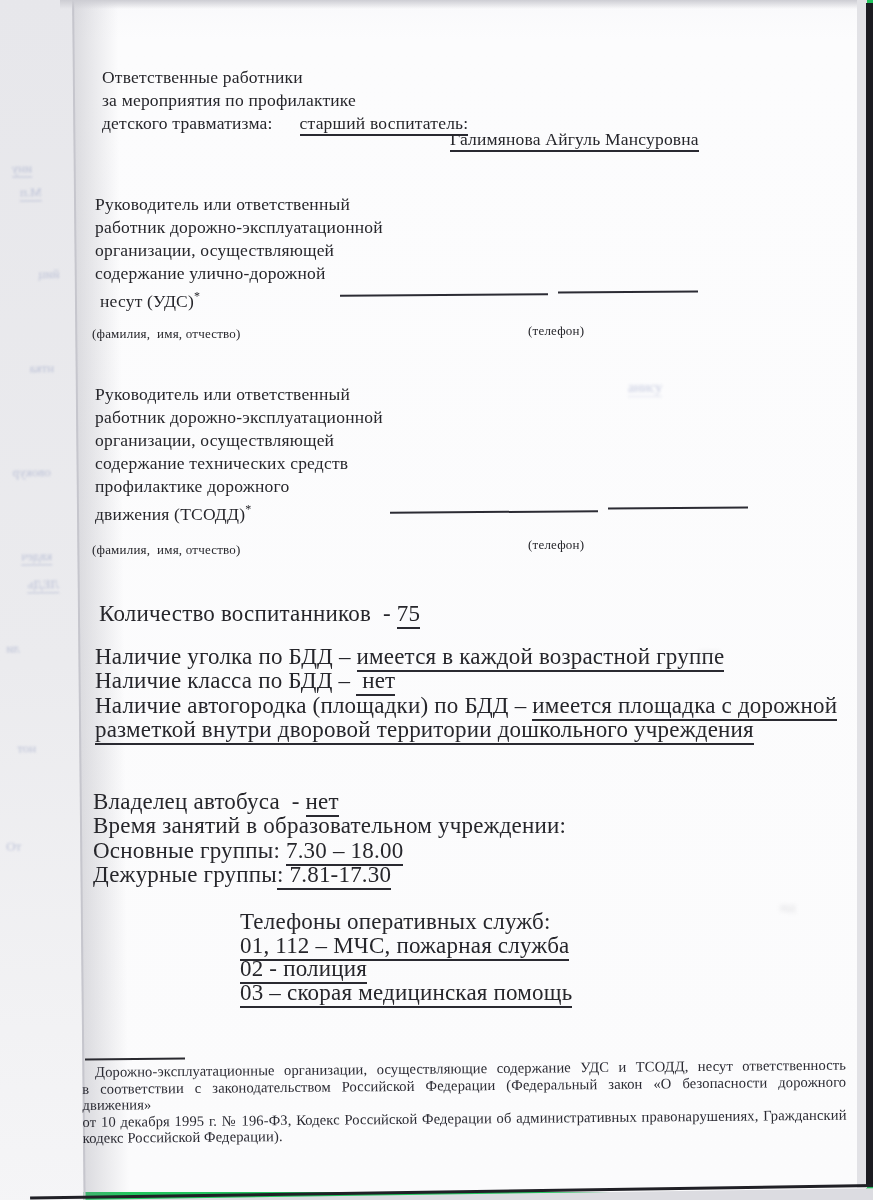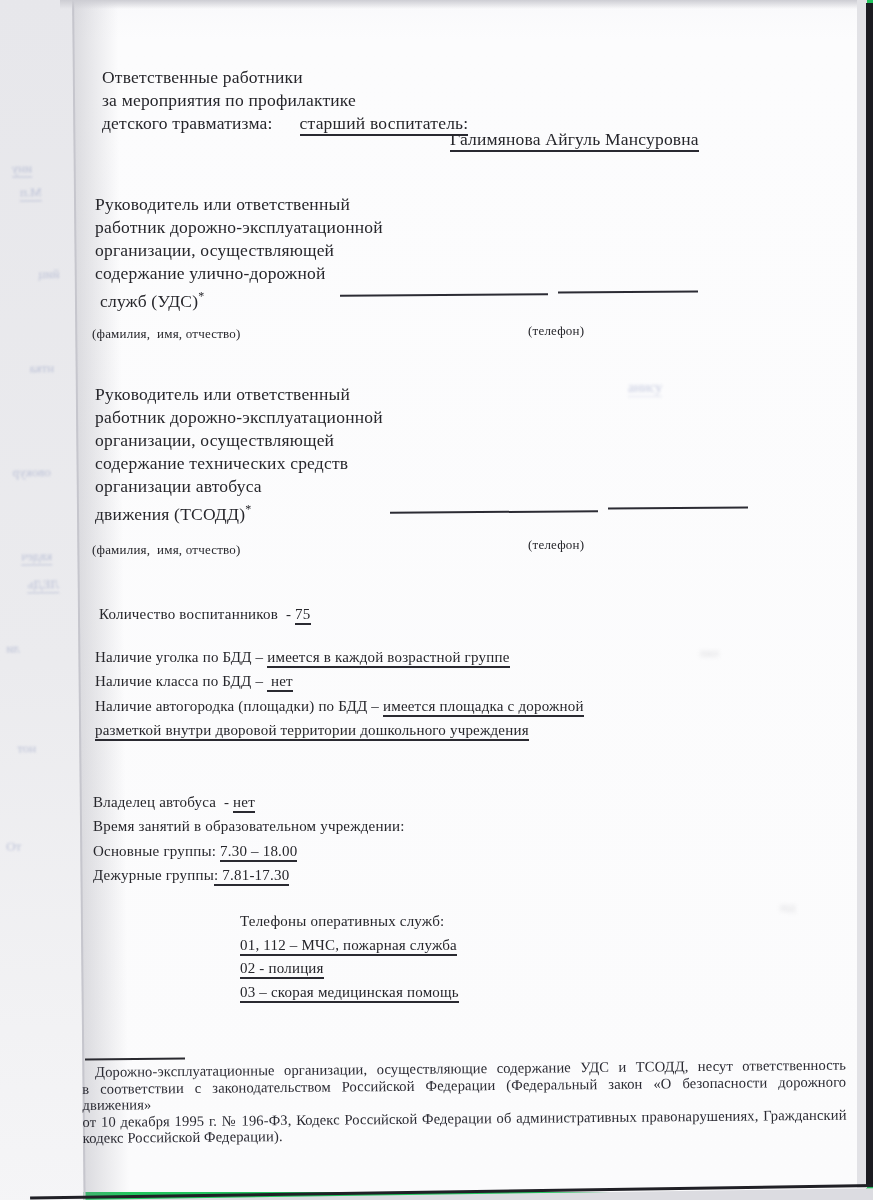--- a/index.html
+++ b/index.html
@@ -19,21 +19,21 @@
         background:linear-gradient(180deg,#cdcdd3,rgba(205,205,211,0));}
   .right-gray{position:absolute;left:857px;top:0;width:10px;height:1188px;background:#e2e2e6;}
   .right-black{position:absolute;left:866px;top:3px;width:7px;height:1182px;background:#1b1b20;}
   .bottom-gray{position:absolute;left:-6px;top:1188px;width:890px;height:18px;background:#dcdce1;
         transform:rotate(-0.85deg);transform-origin:right center;}
   .bottom-line{position:absolute;left:30px;top:1184px;width:850px;height:3px;background:#202026;
         transform:rotate(-0.85deg);transform-origin:right center;}
   
   .t{position:absolute;color:#26262b;font-size:17.5px;line-height:23px;letter-spacing:.2px;}
   .t span{white-space:pre;}
-  .big{font-size:15px;line-height:24.4px;}
+  .big{font-size:23px;line-height:24.4px;}
   .u{border-bottom:2px solid #2a2a31;padding-bottom:1px;}
   .cap{position:absolute;color:#26262b;font-size:13px;white-space:pre;letter-spacing:.2px;}
   .sig{position:absolute;height:2px;background:#2c2c34;transform:rotate(-0.45deg);}
   .name-line{position:absolute;left:450px;top:128px;}
   sup.star{font-size:12px;vertical-align:7px;letter-spacing:0;}
   .indent5{padding-left:5px;}
   .center{}
   
   .fsep{position:absolute;left:85px;top:1058px;width:100px;height:2px;background:#2a2a30;
         transform:rotate(-0.6deg);}
@@ -83,33 +83,33 @@
   </div>
   <div class="t name-line">
     <span class="u">Галимянова Айгуль Мансуровна</span>
   </div>
 
   <div class="t" style="left:95px;top:193px;">
     <div><span>Руководитель или ответственный</span></div>
     <div><span>работник дорожно-эксплуатационной</span></div>
     <div><span>организации, осуществляющей</span></div>
     <div><span>содержание улично-дорожной</span></div>
-    <div class="indent5"><span>служб (УДС)</span><sup class="star">*</sup></div>
+    <div class="indent5"><span>несут (УДС)</span><sup class="star">*</sup></div>
   </div>
   <div class="sig" style="left:340px;top:294px;width:208px;"></div>
   <div class="sig" style="left:558px;top:291px;width:140px;"></div>
   <div class="cap" style="left:92px;top:326px;">(фамилия,  имя, отчество)</div>
   <div class="cap" style="left:528px;top:323px;">(телефон)</div>
 
   <div class="t" style="left:95px;top:383px;">
     <div><span>Руководитель или ответственный</span></div>
     <div><span>работник дорожно-эксплуатационной</span></div>
     <div><span>организации, осуществляющей</span></div>
     <div><span>содержание технических средств</span></div>
-    <div><span>организации автобуса</span></div>
+    <div><span>профилактике дорожного</span></div>
     <div><span>движения (ТСОДД)</span><sup class="star">*</sup></div>
   </div>
   <div class="sig" style="left:390px;top:511px;width:208px;"></div>
   <div class="sig" style="left:608px;top:507px;width:140px;"></div>
   <div class="cap" style="left:92px;top:542px;">(фамилия,  имя, отчество)</div>
   <div class="cap" style="left:528px;top:537px;">(телефон)</div>
 
   <div class="t big" style="left:99px;top:602px;">
     <span>Количество воспитанников</span><span>  - </span><span class="u">75</span>
   </div>

